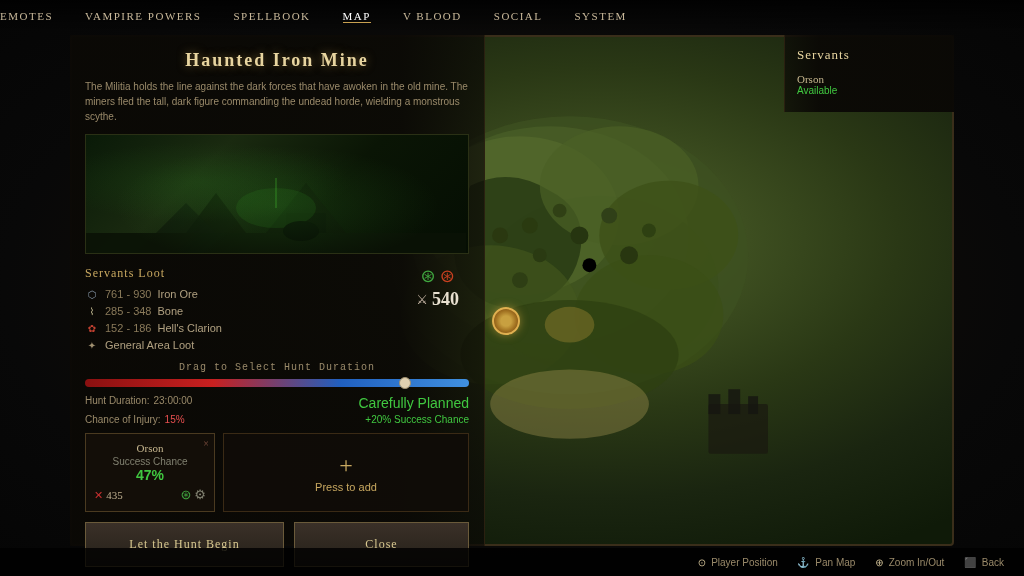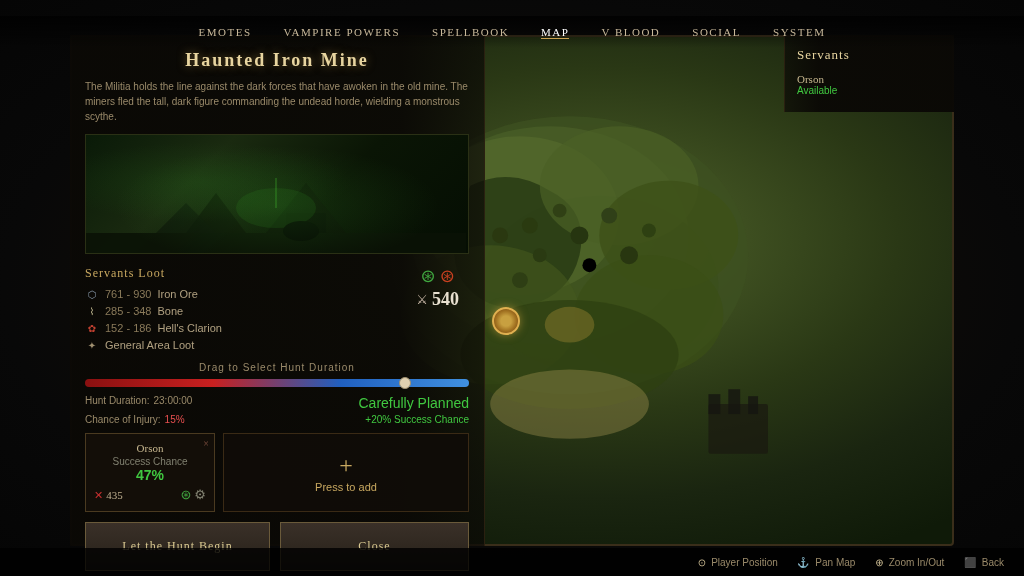--- a/index.html
+++ b/index.html
@@ -16,27 +16,27 @@
     .bg-overlay {
       position: absolute;
       inset: 0;
       background: radial-gradient(ellipse at center, #1a1208 0%, #080808 70%, #050505 100%);
       z-index: 0;
     }
 
     
     .top-nav {
       position: absolute;
-      top: 16px;
+      top: 0;
       left: 0;
       right: 0;
       height: 32px;
       display: flex;
       align-items: center;
-      justify-content: center;
+      justify-content: flex-start;
       gap: 32px;
       z-index: 10;
       background: linear-gradient(to bottom, rgba(0,0,0,0.8), transparent);
     }
 
     .nav-item {
       color: #c8b89a;
       font-size: 11px;
       letter-spacing: 1.5px;
       text-transform: uppercase;
@@ -181,21 +181,21 @@
     .hunt-duration-section {
       margin-bottom: 8px;
     }
 
     .hunt-duration-title {
       text-align: center;
       color: #9a8a6a;
       font-size: 10px;
       letter-spacing: 1px;
       margin-bottom: 6px;
-      font-family: Liberation Sans, sans-serif;
+      font-family: Liberation Mono, monospace;
     }
 
     .slider-track {
       width: 100%;
       height: 8px;
       background: linear-gradient(to right, #8a1010, #c82020, #2060c0, #4090e0);
       border-radius: 4px;
       position: relative;
       margin-bottom: 8px;
     }
@@ -353,21 +353,21 @@
       text-align: center;
     }
 
     .btn-close {
       flex: 1;
       background: linear-gradient(to bottom, #3a3028, #252018);
       border: 1px solid #6a5a3a;
       color: #d8c890;
       font-size: 12px;
       letter-spacing: 1px;
-      padding: 16px;
+      padding: 2px;
       cursor: pointer;
       font-family: 'Georgia', serif;
       text-align: center;
     }
 
     
     .right-panel {
       position: absolute;
       right: 0;
       top: 0;

